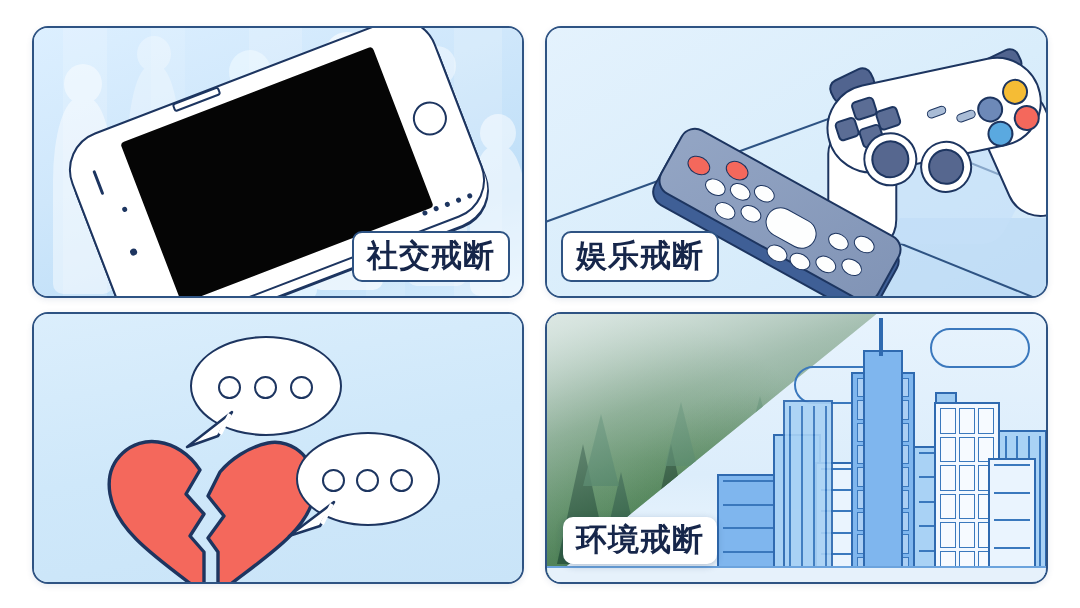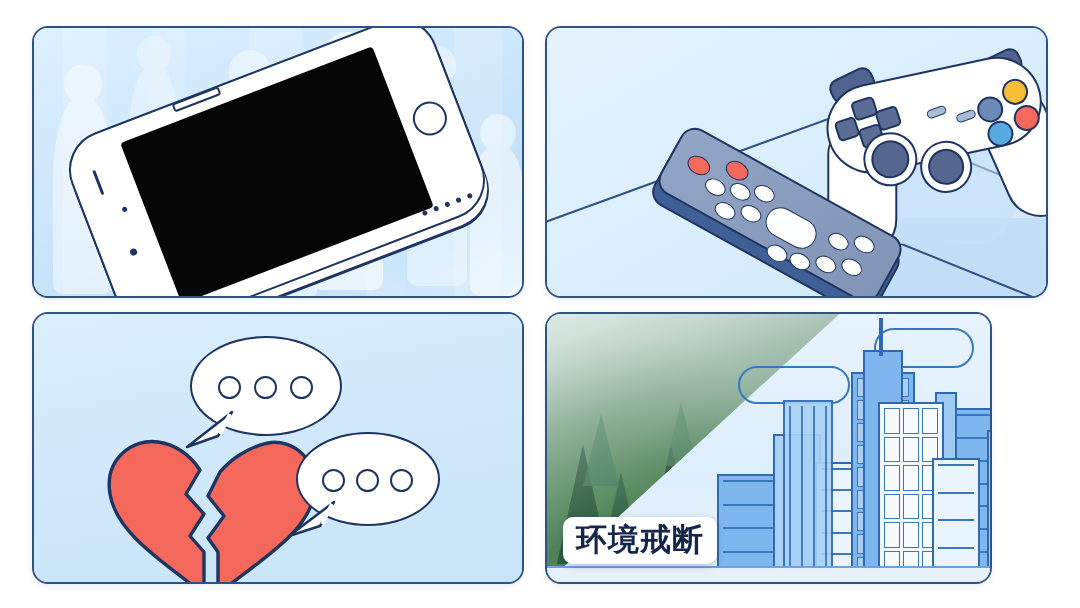--- a/index.html
+++ b/index.html
@@ -13,21 +13,21 @@
     position:absolute;
     border:2px solid #2e5383;
     border-radius:16px;
     overflow:hidden;
     box-sizing:border-box;
     box-shadow:0 2px 6px rgba(40,70,120,.10);
   }
   #panel-social   {left:32px;  top:26px;  width:492px; height:272px;}
   #panel-enter    {left:545px; top:26px;  width:503px; height:272px;}
   #panel-relation {left:32px;  top:312px; width:492px; height:272px;}
-  #panel-environ  {left:545px; top:312px; width:447px; height:272px;}
+  #panel-environ  {left:545px; top:312px; width:503px; height:272px;}
 
   
   .label-chip{
     position:absolute;
     background:#ffffff;
     border-radius:10px;
     padding:6px 13px 8px 13px;
     color:#16264a;
     font-weight:bold;
     font-size:31px;
@@ -244,20 +244,21 @@
         <div>
           <span class="hole" style="right:18px;bottom:12px;"></span>
           <span class="hole" style="right:30px;bottom:12px;"></span>
           <span class="hole" style="right:42px;bottom:12px;"></span>
           <span class="hole" style="right:54px;bottom:12px;"></span>
           <span class="hole" style="right:66px;bottom:12px;"></span>
         </div>
       </div>
     </div>
 
+    <div class="label-chip bordered" id="chip-social">社交戒断</div>
   </div>
 
   <div class="panel" id="panel-enter">
     <div class="enter-bg"></div>
 
     <div>
       <div class="desk-edge" style="left:-10px;top:196px;width:420px;transform:rotate(-20deg);"></div>
       <div class="desk-edge" style="left:300px;top:84px;width:260px;transform:rotate(22deg);"></div>
       <div class="desk-shade" style="left:330px;top:190px;width:200px;height:86px;transform:skewX(-28deg);background:rgba(178,212,244,.5);"></div>
       <div class="desk-edge" style="left:352px;top:214px;width:180px;transform:rotate(22deg);"></div>
@@ -309,20 +310,21 @@
         <span class="rbtn oval" style="left:112px;top:26px;width:52px;height:28px;border-radius:16px;"></span>
         <span class="rbtn oval" style="left:152px;top:58px;width:20px;height:14px;"></span>
         <span class="rbtn oval" style="left:176px;top:48px;width:20px;height:14px;"></span>
         <span class="rbtn oval" style="left:200px;top:38px;width:20px;height:14px;"></span>
         <span class="rbtn oval" style="left:176px;top:22px;width:20px;height:14px;"></span>
         <span class="rbtn oval" style="left:200px;top:12px;width:20px;height:14px;"></span>
         <span class="rbtn oval" style="left:128px;top:62px;width:20px;height:14px;"></span>
       </div>
     </div>
 
+    <div class="label-chip bordered" id="chip-enter">娱乐戒断</div>
   </div>
 
   <div class="panel" id="panel-relation">
     <div class="rel-bg"></div>
 
     <div class="heart">
       <svg viewBox="0 0 230 165" width="230" height="165">
         <path d="M104 162 C 60 128, 16 100, 10 62 C 4 26, 34 6, 58 10 C 78 13, 92 26, 100 38 L 86 62 L 104 82 L 90 104 L 104 120 Z" fill="#f4685c" stroke="#1d3560" stroke-width="3.4" stroke-linejoin="round"></path>
         <path d="M118 162 C 160 128, 206 102, 214 64 C 221 28, 192 6, 168 11 C 148 15, 130 28, 120 40 L 108 64 L 124 84 L 108 106 L 118 120 Z" fill="#f4685c" stroke="#1d3560" stroke-width="3.4" stroke-linejoin="round"></path>
       </svg>

